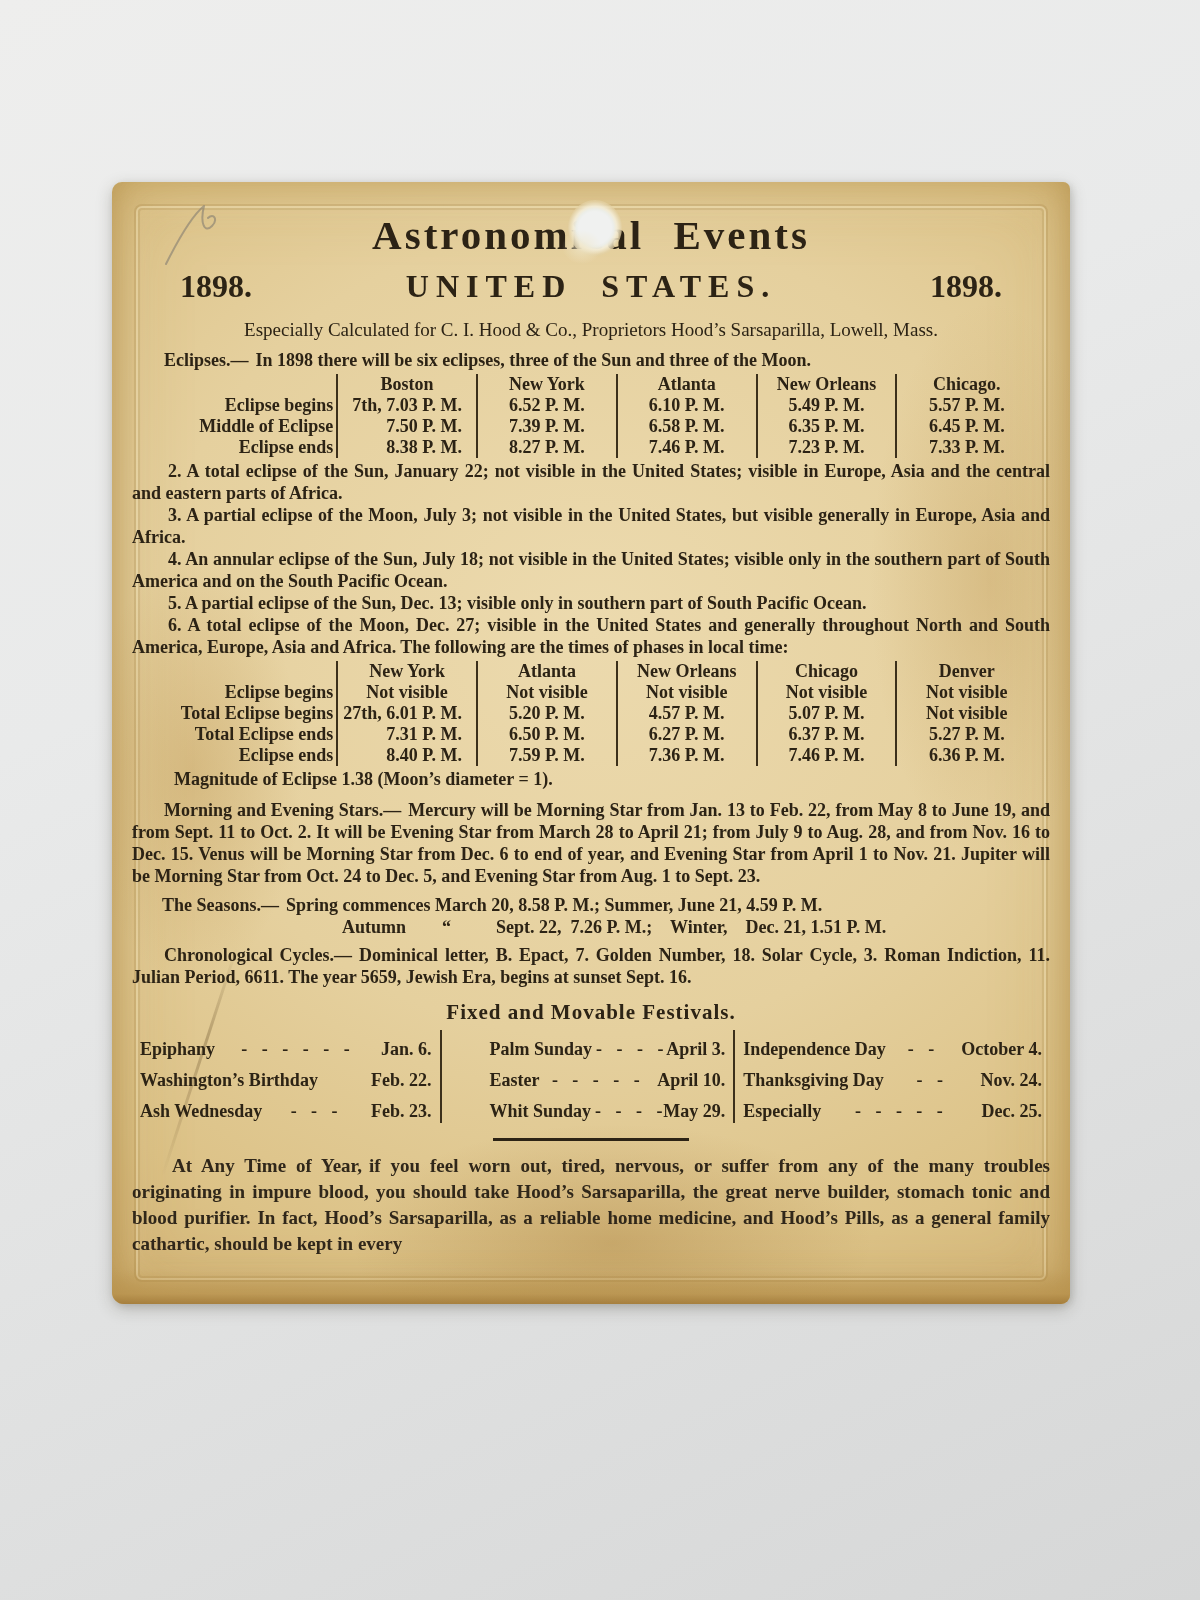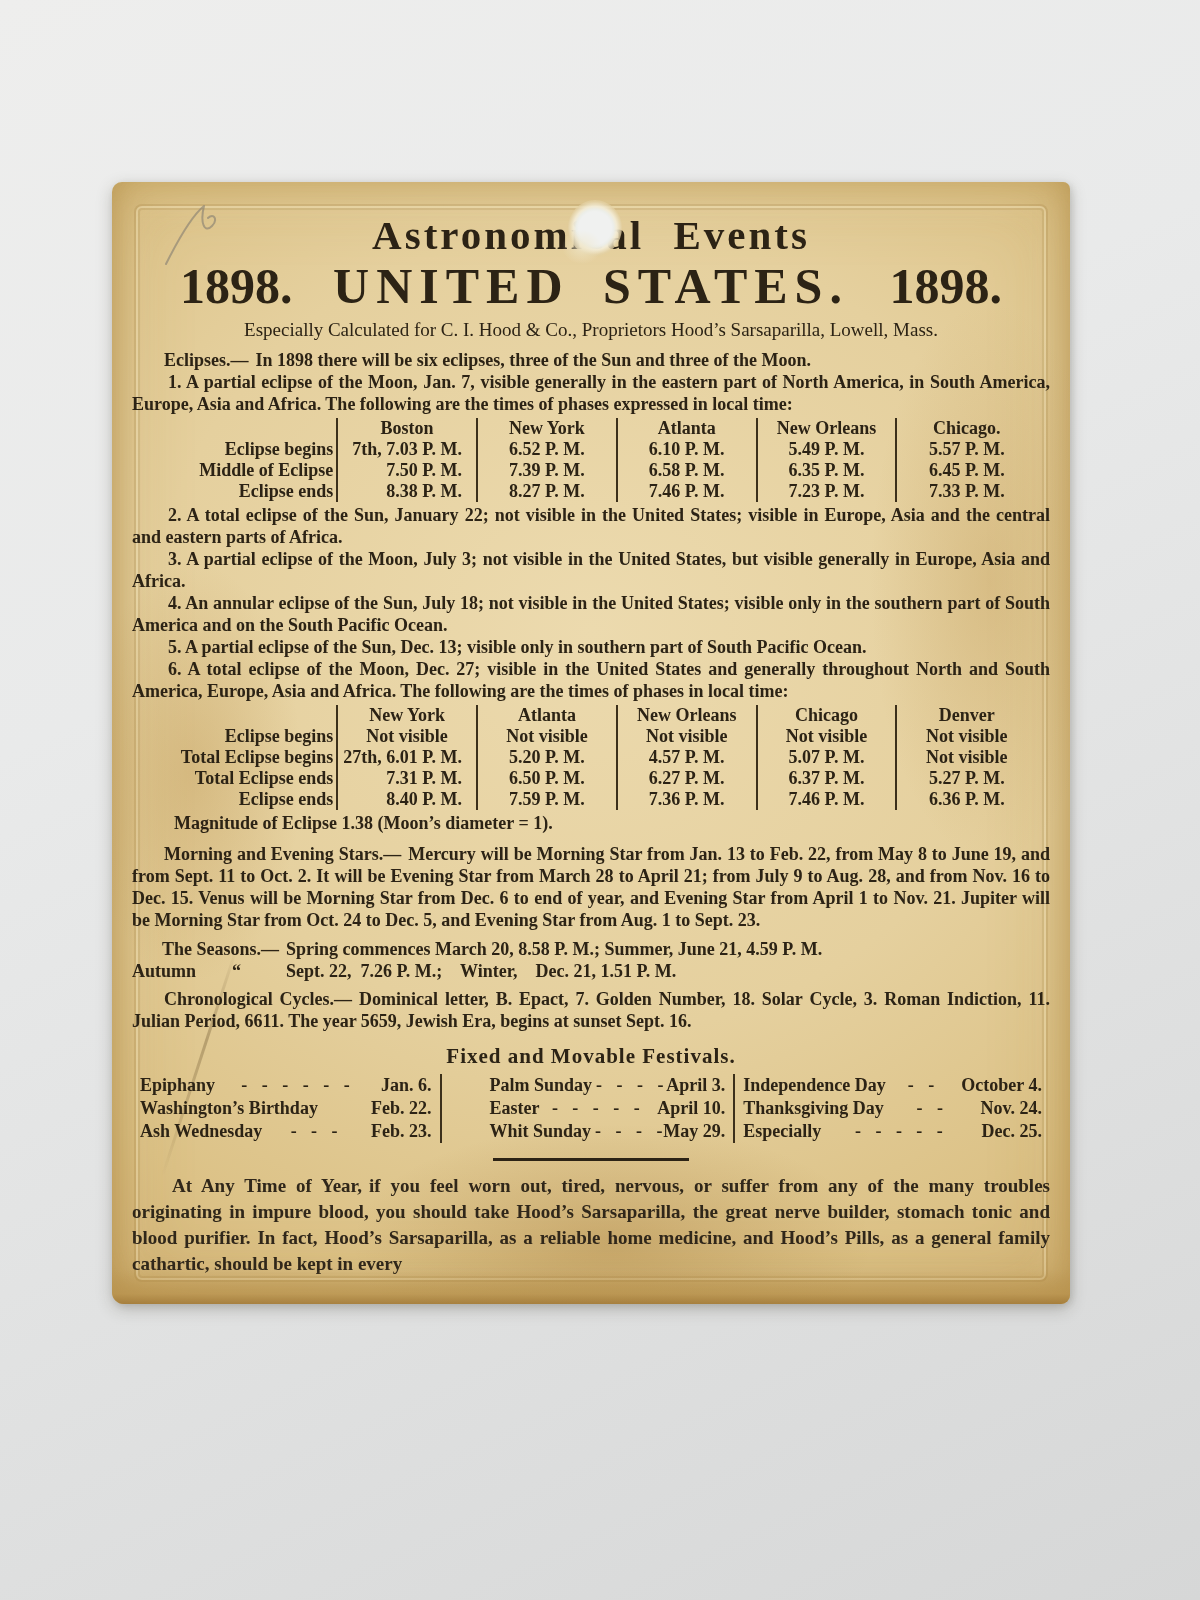--- a/index.html
+++ b/index.html
@@ -41,50 +41,50 @@
     background:radial-gradient(circle at 50% 50%, #f0f1f0 0 42%, #eceee9 48%, rgba(243,236,214,0.95) 56%, rgba(228,210,166,0.75) 68%, rgba(205,175,115,0.25) 84%, rgba(205,175,115,0) 100%);
     border-radius:50%;
   }
   .punch-hole::after{content:"";position:absolute;left:-6px;top:30px;width:40px;height:34px;border-radius:50%;
     background:radial-gradient(closest-side,rgba(240,232,205,0.7),rgba(240,232,205,0));}
   .pencil-mark{position:absolute;left:48px;top:18px;z-index:5;opacity:0.65;}
   .content{position:absolute;left:0;top:0;right:0;bottom:0;padding:30px 20px 0;}
 
   .title{text-align:center;font-size:41px;font-weight:bold;letter-spacing:3px;word-spacing:16px;line-height:46px;}
   .for-the{text-align:center;font-size:15px;font-weight:bold;letter-spacing:4px;line-height:17px;margin-top:1px;}
-  .year-line{display:flex;justify-content:space-between;align-items:baseline;padding:0 48px;font-size:50px;font-weight:bold;line-height:50px;margin-top:3px;}
+  .year-line{display:flex;justify-content:space-between;align-items:baseline;padding:0 48px;font-size:32px;font-weight:bold;line-height:50px;margin-top:3px;}
   .country{letter-spacing:7px;word-spacing:14px;}
   .subtitle{text-align:center;font-size:19px;font-weight:normal;line-height:23px;margin-top:7px;}
 
   .body-text{font-size:18px;font-weight:bold;line-height:22px;text-align:justify;}
   .para{margin:0;}
   .indent{text-indent:32px;}
   .indent-num{text-indent:36px;}
   .lead{margin-right:7px;}
   .eclipses-block{margin-top:8px;}
 
   table.etable{width:97%;margin:3px auto 2px;border-collapse:collapse;font-size:18px;font-weight:bold;}
   table.etable td,table.etable th{padding:0 3px;line-height:21px;font-weight:bold;}
   .etable .col-label{width:21.5%;text-align:right;}
   .etable .col-time{width:15.7%;text-align:center;border-left:2px solid #3c301b;}
   .etable td.first-time{text-align:right;padding-right:14px;}
   .mag-line{text-indent:42px;margin:1px 0 3px;}
 
   .stars-block{margin-top:9px;}
   .seasons-line1{margin-top:7px;text-indent:30px;}
-  .seasons-line2{white-space:pre;font-family:Liberation Serif, serif;}
+  .seasons-line2{white-space:pre;margin-left:210px;font-family:Liberation Serif, serif;}
   .cycles-block{margin-top:6px;}
 
   .fest-heading{text-align:center;font-size:21px;font-weight:bold;letter-spacing:1px;margin:12px 0 5px;}
   .festivals{display:flex;font-size:18px;font-weight:bold;width:100%;}
   .fgroup{padding:0 8px;box-sizing:border-box;}
   .fgroup.g1{width:33.5%;}
   .fgroup.g2{width:32%;border-left:2px solid #3c301b;padding-left:48px;}
   .fgroup.g3{width:34.5%;border-left:2px solid #3c301b;}
-  .frow{display:flex;align-items:center;line-height:23px;}
+  .frow{display:flex;align-items:center;line-height:23px;margin-top:8px;}
   .fname{white-space:nowrap;}
   .fleader{flex:1;text-align:center;letter-spacing:5px;overflow:hidden;white-space:nowrap;padding:0 4px;}
   .fdate{white-space:nowrap;text-align:right;}
 
   .footer-rule{width:196px;height:3px;background:#2c2315;margin:15px auto 12px;}
   .footer-para{font-size:19px;font-weight:bold;line-height:26px;text-align:justify;text-indent:40px;color:#30271a;}
 </style>
 </head>
 <body>
 
@@ -107,21 +107,20 @@
       <div class="title">Astronomical Events</div>
       <div class="year-line">
         <span>1898.</span>
         <span class="country">UNITED STATES.</span>
         <span>1898.</span>
       </div>
       <div class="subtitle">Especially Calculated for C. I. Hood &amp; Co., Proprietors Hood’s Sarsaparilla, Lowell, Mass.</div>
 
       <div class="body-text eclipses-block">
         <p class="para indent"><span class="lead">Eclipses.—</span><span>In 1898 there will be six eclipses, three of the Sun and three of the Moon.</span></p>
-        <p class="para indent-num">1.  A partial eclipse of the Moon, Jan. 7, visible generally in the eastern part of North America, in South America, Europe, Asia and Africa.  The following are the times of phases expressed in local time:</p>
 
         <table class="etable">
           <tbody>
               <tr>
             <th class="col-label"></th>
             <th class="col-time">Boston</th>
             <th class="col-time">New York</th>
             <th class="col-time">Atlanta</th>
             <th class="col-time">New Orleans</th>
             <th class="col-time">Chicago.</th>

